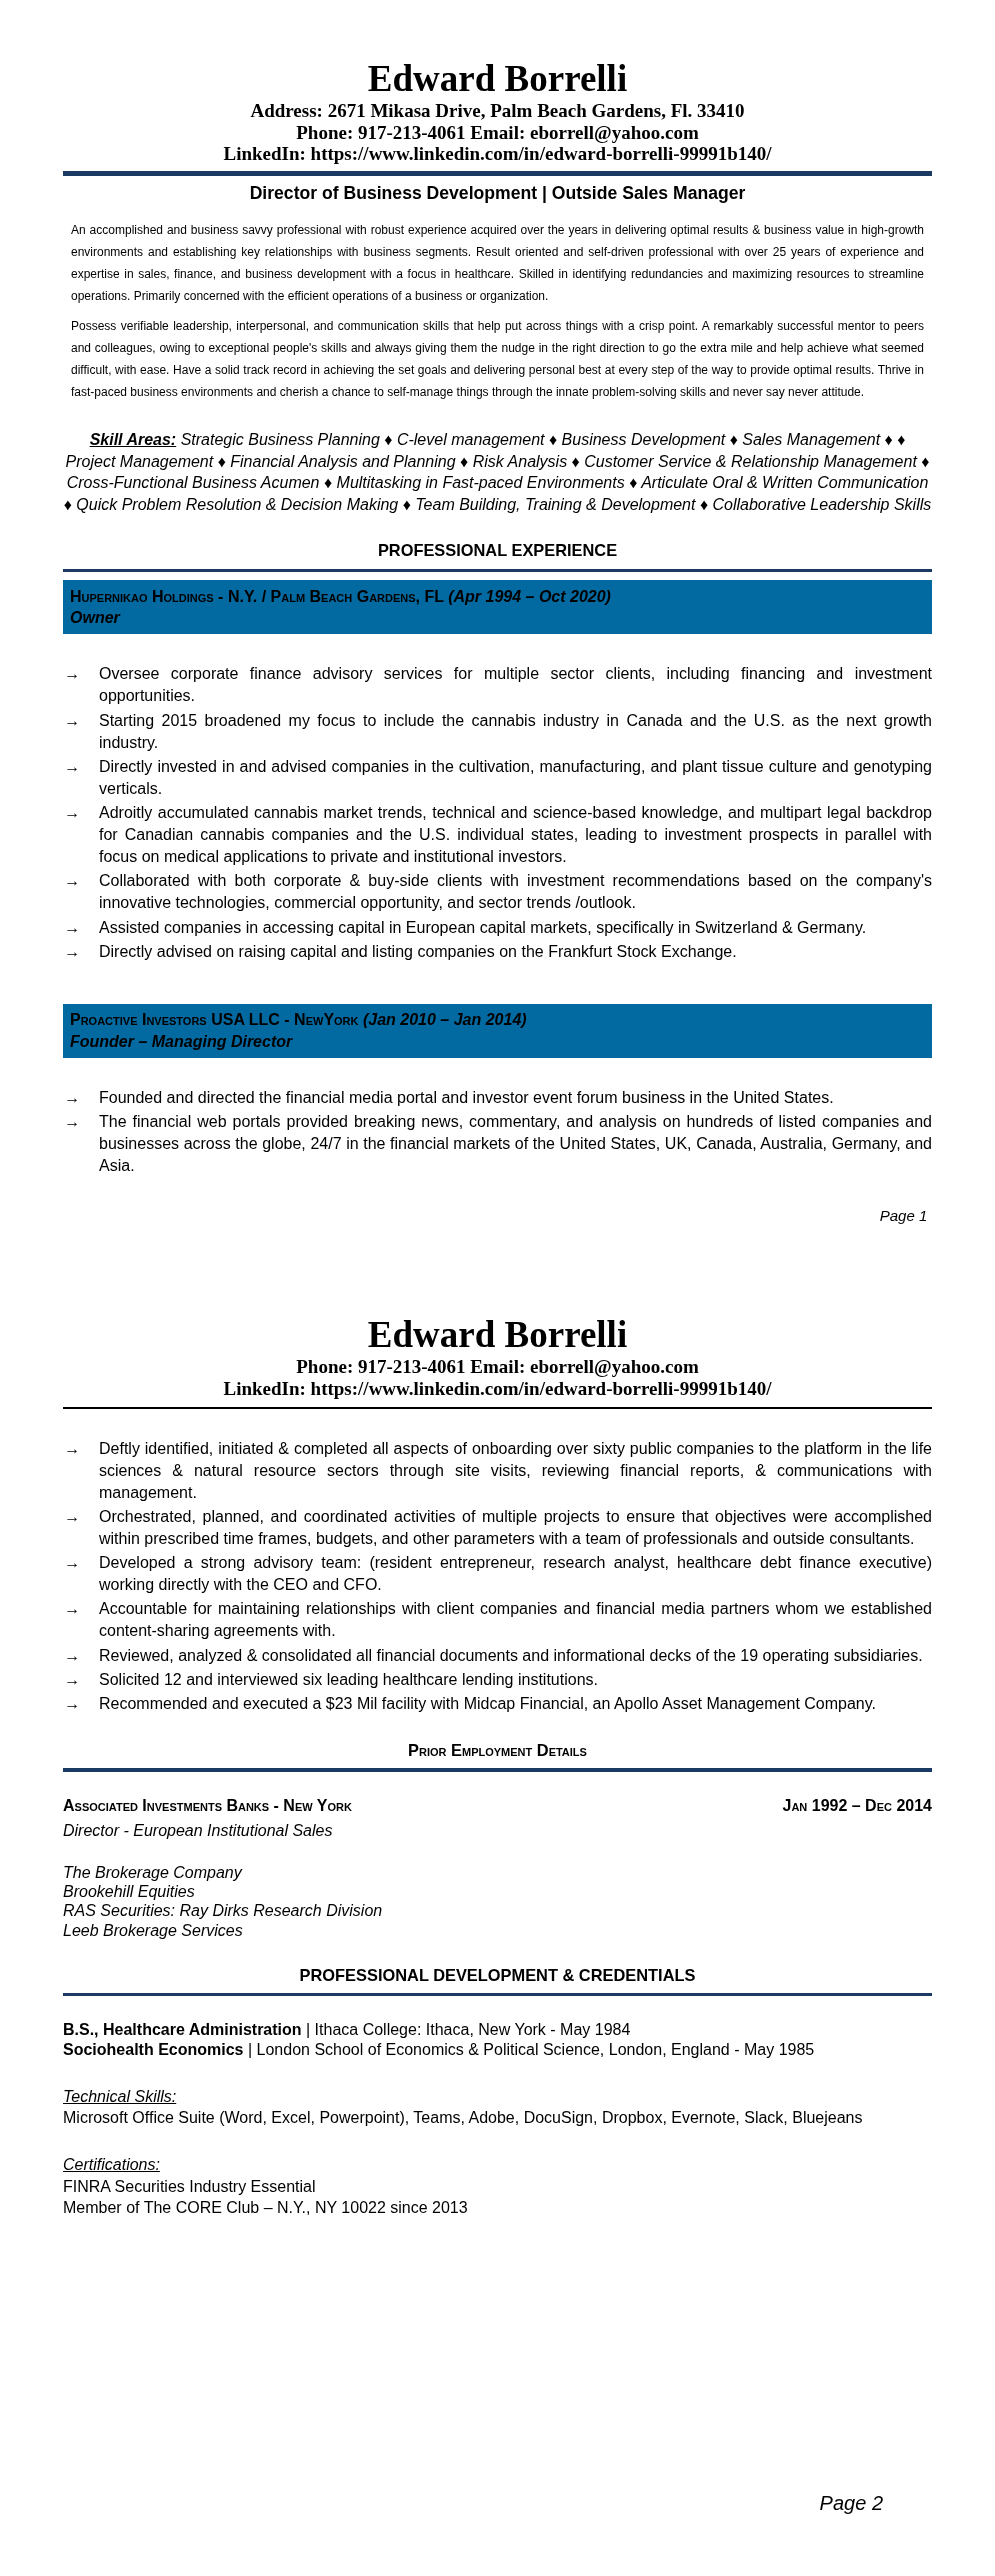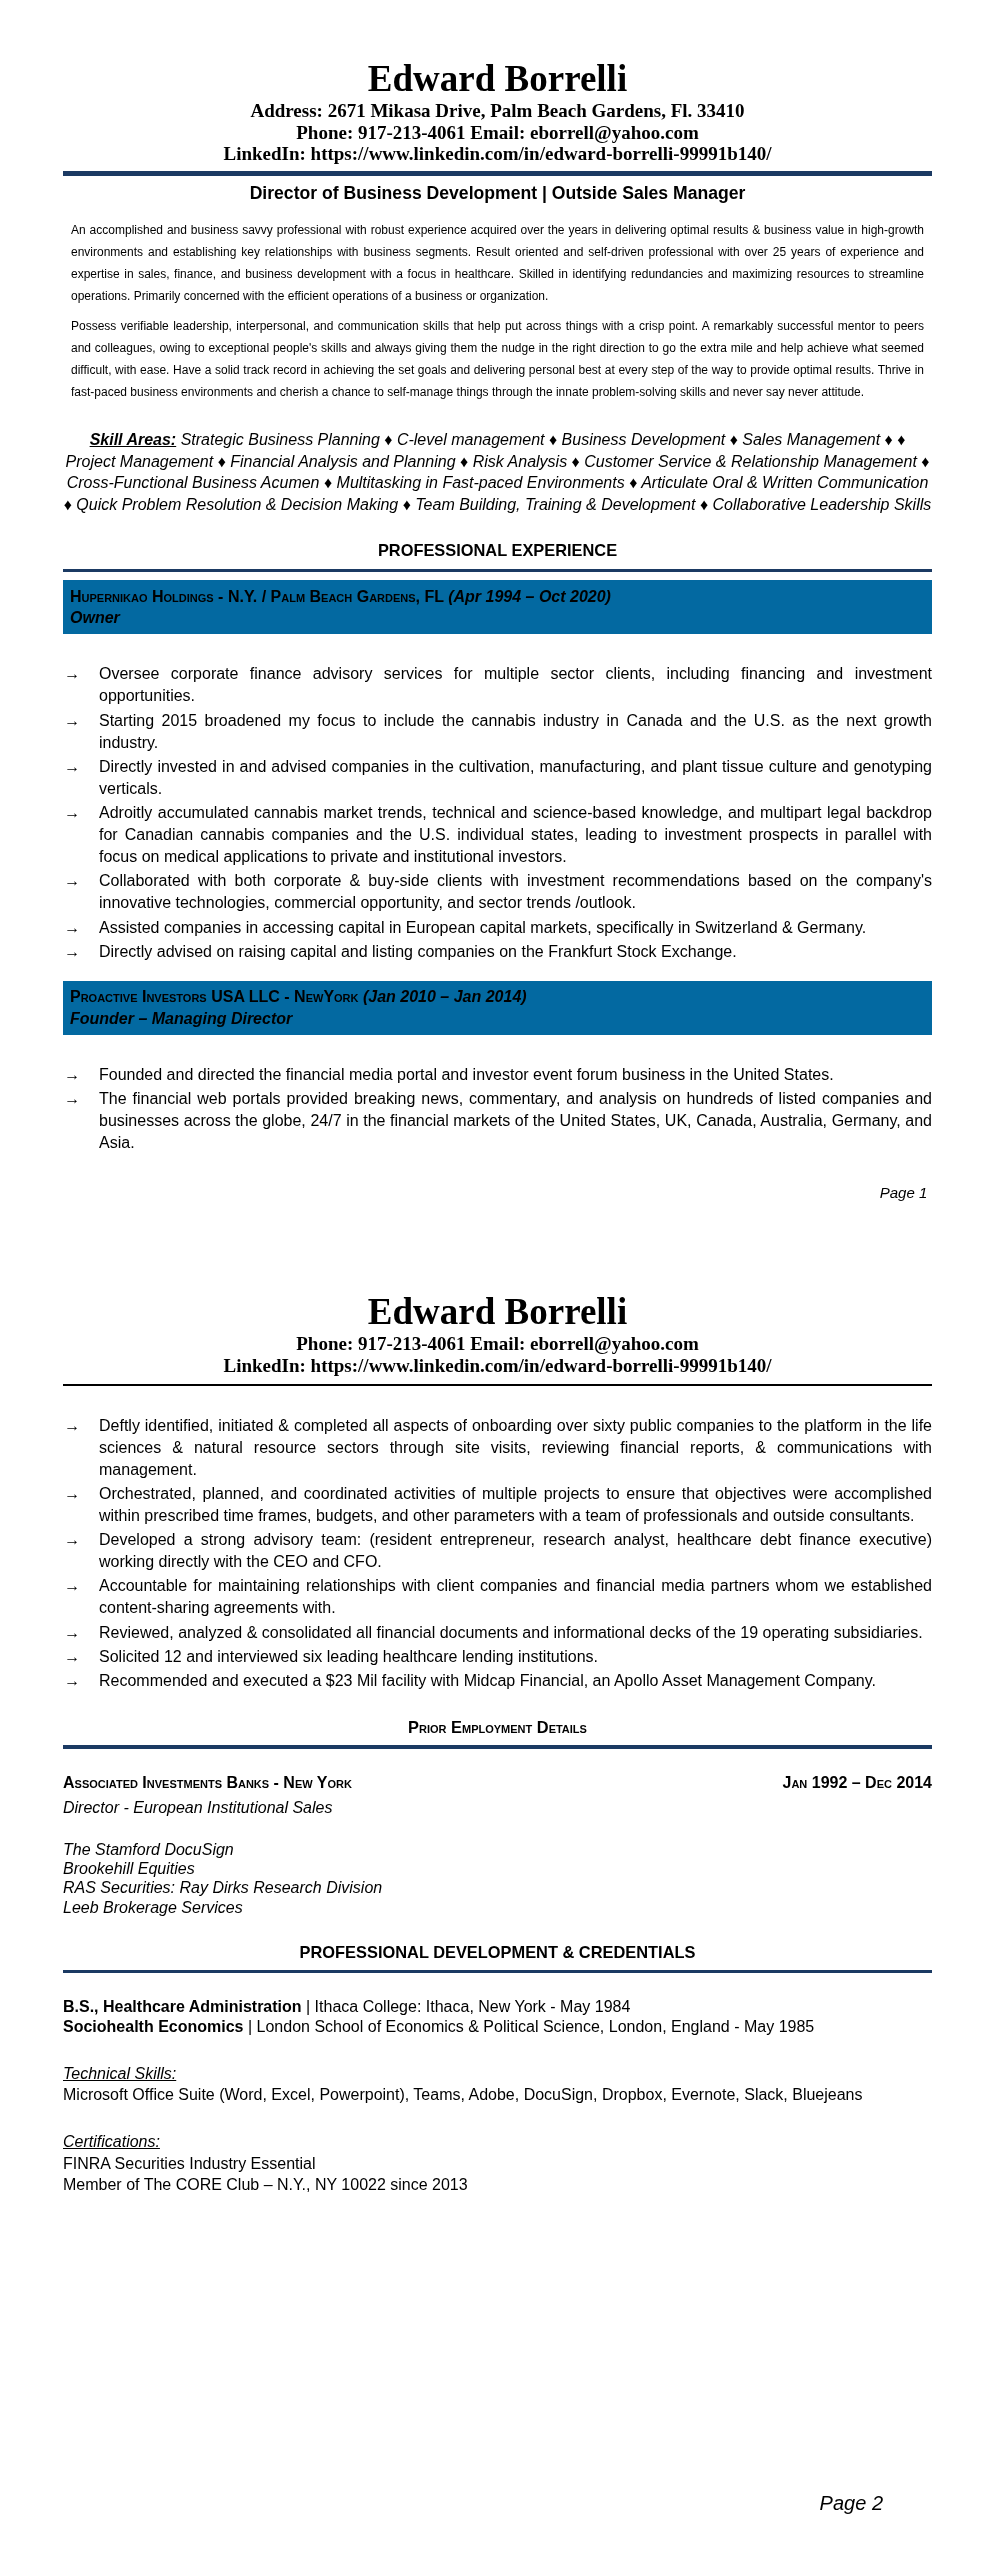--- a/index.html
+++ b/index.html
@@ -26,21 +26,21 @@
   .skills { margin-top:26px; font-style:italic; font-size:16px; line-height:21.7px; text-align:center; }
   .skills .skills-label { font-weight:bold; text-decoration:underline; }
 
   
   .sect-h { text-align:center; font-weight:bold; font-size:16.4px; line-height:20px; margin-top:24.6px; }
   .sc { font-variant:small-caps; }
   .sect-rule { margin-top:8.2px; }
 
   
   .band { background:#0369a1; margin-top:8.2px; padding:5.3px 7px; }
-  .band2 { margin-top:18px; }
+  .band2 { margin-top:41px; }
   .band .co { font-weight:bold; font-size:16px; line-height:21.7px; }
   .band .dates { font-style:italic; font-variant:normal; }
   .band .role { font-weight:bold; font-style:italic; font-size:16px; line-height:21.7px; }
 
   
   ul.bullets { list-style:none; margin:0; padding:0; margin-top:29px; }
   ul.bullets li { position:relative; padding-left:36px; font-size:16px; line-height:22px; text-align:justify; margin-bottom:2.3px; }
   ul.bullets li .arrow { position:absolute; left:1.2px; top:0; font-weight:normal; }
 
   .page-footer { text-align:right; font-style:italic; font-size:15px; margin-top:30px; padding-right:4.7px; }
@@ -187,21 +187,21 @@
   <div class="rule sect-rule"></div>
 
   <div class="co-row">
     <span class="sc">Associated Investments Banks  - New York</span>
     <span class="sc">Jan 1992 – Dec 2014</span>
   </div>
   <div class="job-title-line">Director -  European Institutional Sales</div>
 
   <div class="firm-list">
 
-      <div>The Stamford DocuSign</div>
+      <div>The Brokerage Company</div>
 
       <div>Brookehill Equities</div>
 
       <div>RAS Securities: Ray Dirks Research Division</div>
 
       <div>Leeb Brokerage Services</div>
     </div>
 
   <div class="sect-h">PROFESSIONAL DEVELOPMENT &amp; CREDENTIALS</div>
   <div class="rule sect-rule"></div>

